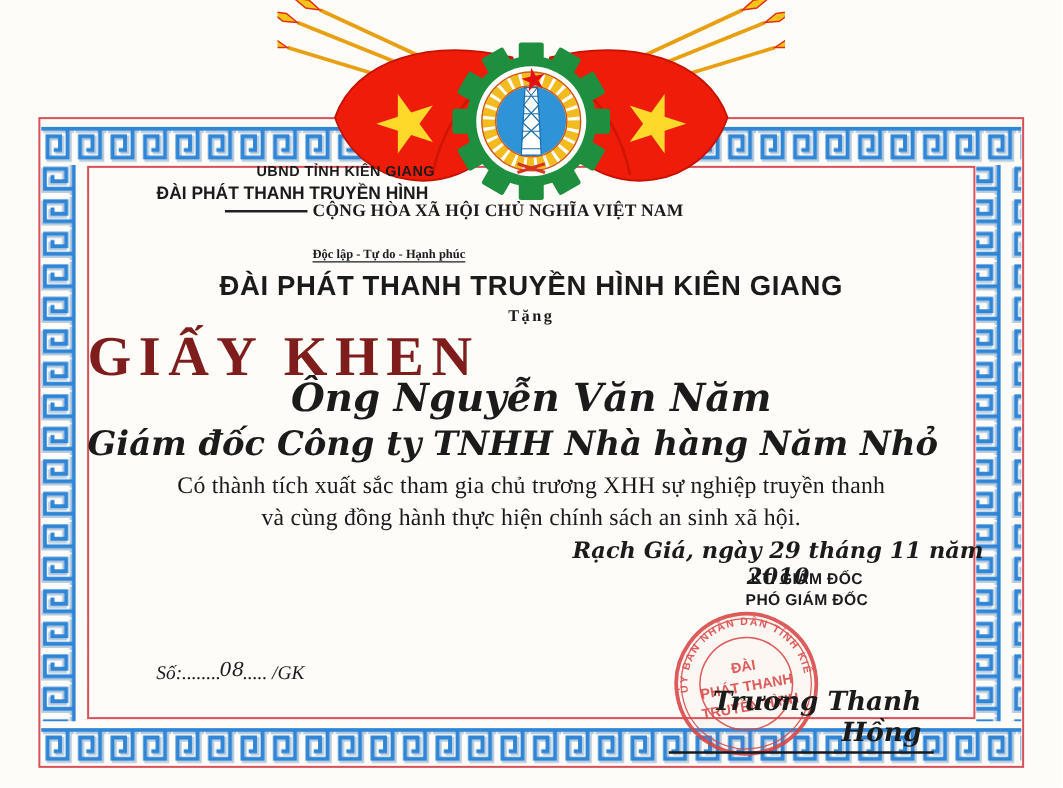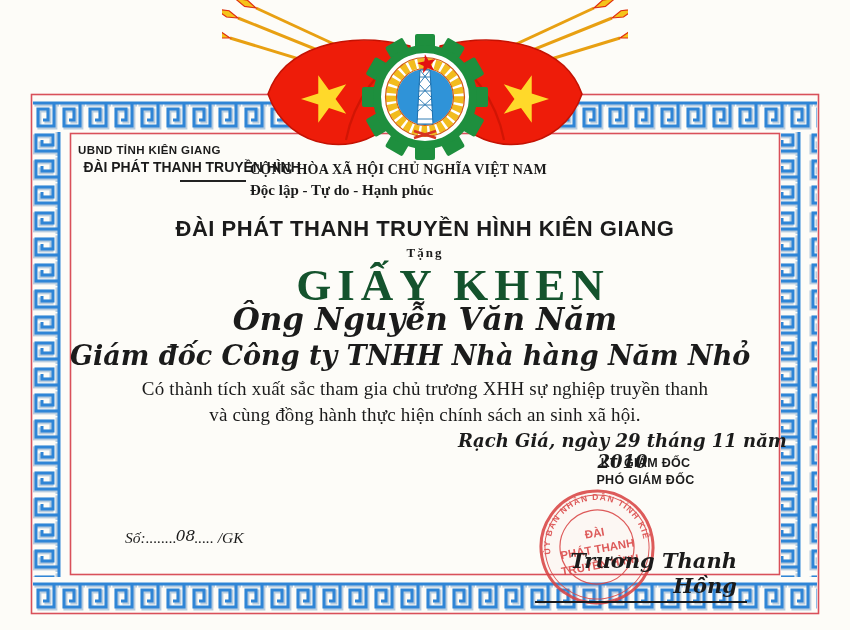--- a/index.html
+++ b/index.html
@@ -2,32 +2,32 @@
 <html><head>
 <meta charset="utf-8">
 <style>
   html,body{margin:0;padding:0;background:#ffffff;}
   .page{position:relative;width:850px;height:630px;background:#fdfcf8;overflow:hidden;
         font-family:"Liberation Sans",sans-serif;color:#1b1b1b;}
   svg{display:block;}
   .abs{position:absolute;}
   .border-svg{left:0;top:0;}
   .emblem{left:222px;top:0;}
-  .org-block{left:78px;top:144px;width:270px;text-align:left;}
+  .org-block{left:78px;top:132px;width:270px;text-align:right;}
   .org-l1{font-size:11.5px;font-weight:700;letter-spacing:.4px;}
   .org-l2{font-size:14.5px;font-weight:700;margin-top:3px;transform:scaleX(.96);transform-origin:center;}
   .org-divider{width:66px;height:2px;background:#222;margin:5px auto 0;}
   .national-block{left:250px;top:162px;width:345px;font-family:"Liberation Serif",serif;}
   .nat-l1{font-size:14px;font-weight:700;letter-spacing:.2px;}
-  .nat-l2{font-size:15px;font-weight:700;margin-top:4px;text-underline-offset:3px;}
+  .nat-l2{font-size:10px;font-weight:700;margin-top:20px;text-decoration:underline;text-underline-offset:3px;}
   .main-title{left:70px;top:216px;width:710px;text-align:center;font-size:22px;font-weight:700;letter-spacing:.5px;}
   .tang{left:70px;top:245px;width:710px;text-align:center;font-family:"Liberation Serif",serif;
         font-size:13px;font-weight:700;letter-spacing:2px;}
-  .giay-khen{left:70px;top:259px;width:710px;text-align:center;font-family:"Liberation Serif",serif;
-        font-size:45px;font-weight:700;letter-spacing:6px;color:#14532d;padding-left:28px;}
+  .giay-khen{left:70px;top:259px;width:710px;font-family:"Liberation Serif",serif;
+        font-size:45px;font-weight:700;letter-spacing:6px;color:#7f1d1d;}
   .recipient{left:70px;top:301px;width:710px;text-align:center;font-family:"DejaVu Serif",serif;
         font-style:italic;font-weight:700;font-size:31px;}
   .role{left:70px;top:340px;width:710px;text-align:left;font-family:"DejaVu Serif",serif;
         font-style:italic;font-weight:700;font-size:27px;}
   .ach{left:70px;top:378px;width:710px;text-align:center;font-family:"Liberation Serif",serif;
         font-size:19px;letter-spacing:.2px;}
   .ach2{top:404px;}
   .place-date{left:455px;top:430px;width:335px;text-align:center;font-family:"DejaVu Serif",serif;
         font-style:italic;font-weight:700;font-size:18px;}
   .signer{left:558px;top:456px;width:175px;text-align:center;font-size:12.5px;font-weight:700;letter-spacing:.3px;}

